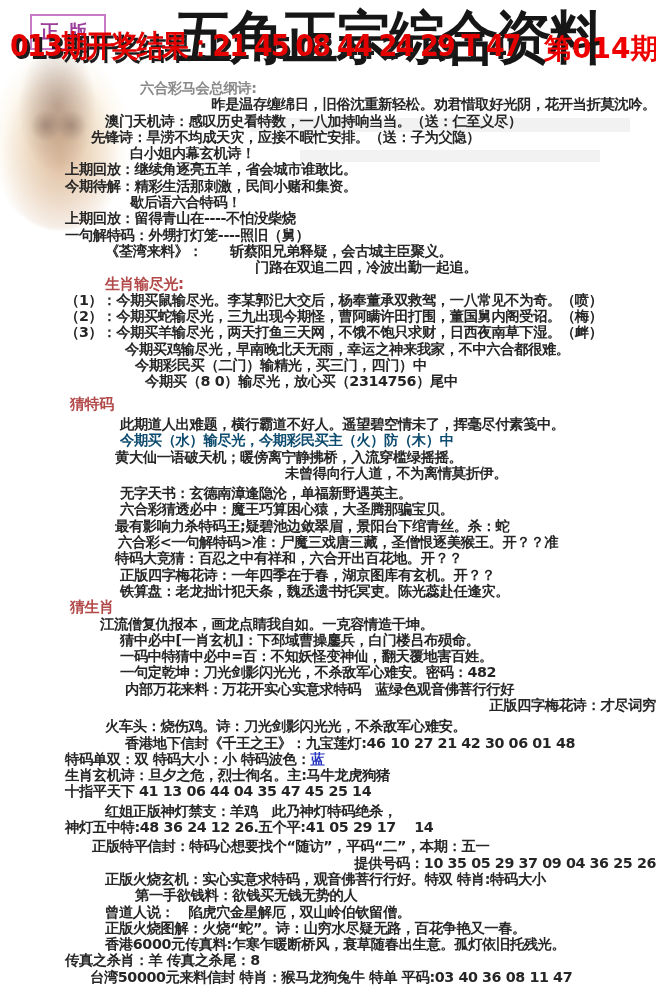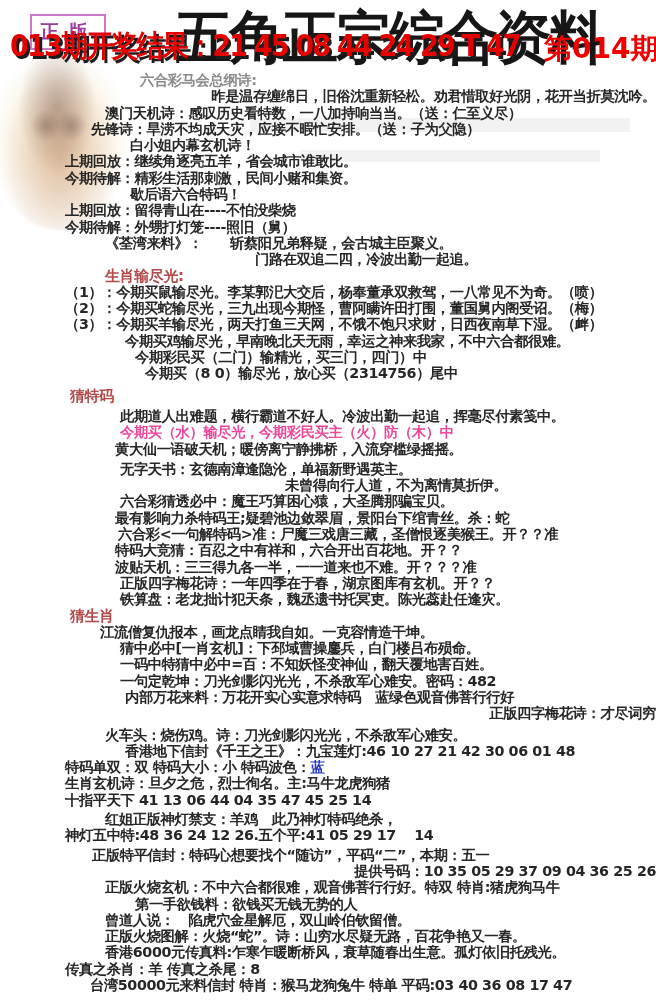--- a/index.html
+++ b/index.html
@@ -47,21 +47,21 @@
   
   #doc-body{
     position:absolute;left:8px;top:72px;width:648px;z-index:2;
   }
   .line{
     height:16.3px;line-height:16.3px;white-space:nowrap;
     font-size:14.3px;font-weight:bold;color:#262626;
     letter-spacing:-0.4px;
   }
   .line.gray{color:#8a8a8a;}
-  .line.gray2{color:#ec4899;}
+  .line.gray2{color:#0c4a6e;}
   .line.red{color:#b34a4a;font-size:15px;}
   .accent-blue{color:#2535c0;}
 </style>
 </head>
 <body>
 
 <div class="noise1"></div>
 <div class="noise2"></div>
 
 <div class="portrait"></div>
@@ -70,68 +70,67 @@
   <span>正版</span>
 </div>
 
 <div class="doc-title">五角正宗综合资料</div>
 
 <div class="issue-no">第014期</div>
 
 <div class="result-banner">013期开奖结果：21 45 08 44 24 29 T 47</div>
 
 <div id="doc-body">
-    <div class="line gray" style="margin-left: 132px;"><span>六合彩马会总纲诗:</span></div>
+    <div class="line gray" style="margin-left: 132px; margin-top: 8px;"><span>六合彩马会总纲诗:</span></div>
     <div class="line" style="margin-left: 57px; text-align: right;"><span>昨是温存缠绵日，旧俗沈重新轻松。劝君惜取好光阴，花开当折莫沈吟。</span></div>
     <div class="line" style="margin-left: 97px;"><span>澳门天机诗：感叹历史看特数，一八加持响当当。（送：仁至义尽）</span></div>
     <div class="line" style="margin-left: 83px;"><span>先锋诗：旱涝不均成天灾，应接不暇忙安排。（送：子为父隐）</span></div>
     <div class="line" style="margin-left: 122px;"><span>白小姐内幕玄机诗！</span></div>
     <div class="line" style="margin-left: 57px;"><span>上期回放：继续角逐亮五羊，省会城市谁敢比。</span></div>
     <div class="line" style="margin-left: 57px;"><span>今期待解：精彩生活那刺激，民间小赌和集资。</span></div>
     <div class="line" style="margin-left: 122px;"><span>歇后语六合特码！</span></div>
     <div class="line" style="margin-left: 57px;"><span>上期回放：留得青山在----不怕没柴烧</span></div>
-    <div class="line" style="margin-left: 57px;"><span>今期待解：外甥打灯笼----照旧（舅）</span></div>
+    <div class="line" style="margin-left: 57px;"><span>一句解特码：外甥打灯笼----照旧（舅）</span></div>
     <div class="line" style="margin-left: 97px;"><span>《荃湾来料》：　　斩蔡阳兄弟释疑，会古城主臣聚义。</span></div>
     <div class="line" style="margin-left: 247px;"><span>门路在双追二四，冷波出勤一起追。</span></div>
     <div class="line red" style="margin-left: 97px;"><span>生肖输尽光:</span></div>
     <div class="line" style="margin-left: 57px;"><span>（1）：今期买鼠输尽光。李某郭汜大交后，杨奉董承双救驾，一八常见不为奇。（喷）</span></div>
     <div class="line" style="margin-left: 57px;"><span>（2）：今期买蛇输尽光，三九出现今期怪，曹阿瞒许田打围，董国舅内阁受诏。（梅）</span></div>
     <div class="line" style="margin-left: 57px;"><span>（3）：今期买羊输尽光，两天打鱼三天网，不饿不饱只求财，日西夜南草下湿。（衅）</span></div>
     <div class="line" style="margin-left: 117px;"><span>今期买鸡输尽光，早南晚北天无雨，幸运之神来我家，不中六合都很难。</span></div>
     <div class="line" style="margin-left: 127px;"><span>今期彩民买（二门）输精光，买三门，四门）中</span></div>
     <div class="line" style="margin-left: 137px;"><span>今期买（8 0）输尽光，放心买（2314756）尾中</span></div>
     <div class="line red" style="margin-left: 62px; margin-top: 6px;"><span>猜特码</span></div>
-    <div class="line" style="margin-left: 112px; margin-top: 4px;"><span>此期道人出难题，横行霸道不好人。冷波出勤一起追，挥毫尽付素笺中。</span></div>
+    <div class="line" style="margin-left: 112px; margin-top: 4px;"><span>此期道人出难题，横行霸道不好人。遥望碧空情未了，挥毫尽付素笺中。</span></div>
     <div class="line gray2" style="margin-left: 112px;"><span>今期买（水）输尽光，今期彩民买主（火）防（木）中</span></div>
     <div class="line" style="margin-left: 107px;"><span>黄大仙一语破天机；暖傍离宁静拂桥，入流穿槛绿摇摇。</span></div>
+    <div class="line" style="margin-left: 277px;"><span>未曾得向行人道，不为离情莫折伊。</span></div>
     <div class="line" style="margin-left: 112px; margin-top: 4px;"><span>无字天书：玄德南漳逢隐沦，单福新野遇英主。</span></div>
-    <div class="line" style="margin-left: 277px;"><span>未曾得向行人道，不为离情莫折伊。</span></div>
     <div class="line" style="margin-left: 112px;"><span>六合彩猜透必中：魔王巧算困心猿，大圣腾那骗宝贝。</span></div>
     <div class="line" style="margin-left: 107px;"><span>最有影响力杀特码王;疑碧池边敛翠眉，景阳台下绾青丝。杀：蛇</span></div>
     <div class="line" style="margin-left: 110px;"><span>六合彩&lt;一句解特码&gt;准：尸魔三戏唐三藏，圣僧恨逐美猴王。开？？准</span></div>
     <div class="line" style="margin-left: 107px;"><span>特码大竞猜：百忍之中有祥和，六合开出百花地。开？？</span></div>
-    <div class="line" style="margin-left: 107px;"><span>波贴天机：三三得九各一半，一一道来也不难。开？？？准</span></div>
     <div class="line" style="margin-left: 112px;"><span>正版四字梅花诗：一年四季在于春，湖京图库有玄机。开？？</span></div>
     <div class="line" style="margin-left: 112px;"><span>铁算盘：老龙拙计犯天条，魏丞遗书托冥吏。陈光蕊赴任逢灾。</span></div>
     <div class="line red" style="margin-left: 62px;"><span>猜生肖</span></div>
     <div class="line" style="margin-left: 92px;"><span>江流僧复仇报本，画龙点睛我自如。一克容情造干坤。</span></div>
     <div class="line" style="margin-left: 112px;"><span>猜中必中[一肖玄机]：下邳域曹操鏖兵，白门楼吕布殒命。</span></div>
     <div class="line" style="margin-left: 112px;"><span>一码中特猜中必中=百：不知妖怪变神仙，翻天覆地害百姓。</span></div>
     <div class="line" style="margin-left: 112px;"><span>一句定乾坤：刀光剑影闪光光，不杀敌军心难安。密码：482</span></div>
     <div class="line" style="margin-left: 117px;"><span>内部万花来料：万花开实心实意求特码　蓝绿色观音佛菩行行好</span></div>
     <div class="line" style="margin-left: 97px; text-align: right;"><span>正版四字梅花诗：才尽词穷</span></div>
     <div class="line" style="margin-left: 97px; margin-top: 5px;"><span>火车头：烧伤鸡。诗：刀光剑影闪光光，不杀敌军心难安。</span></div>
     <div class="line" style="margin-left: 117px;"><span>香港地下信封《千王之王》：九宝莲灯:46 10 27 21 42 30 06 01 48</span></div>
     <div class="line" style="margin-left: 57px;"><span>特码单双：双 特码大小：小 特码波色：</span><span class="accent-blue">蓝</span></div>
     <div class="line" style="margin-left: 57px;"><span>生肖玄机诗：旦夕之危，烈士徇名。主:马牛龙虎狗猪</span></div>
     <div class="line" style="margin-left: 57px;"><span>十指平天下 41 13 06 44 04 35 47 45 25 14</span></div>
     <div class="line" style="margin-left: 97px; margin-top: 3px;"><span>红姐正版神灯禁支：羊鸡　此乃神灯特码绝杀，</span></div>
     <div class="line" style="margin-left: 57px;"><span>神灯五中特:48 36 24 12 26.五个平:41 05 29 17　 14</span></div>
     <div class="line" style="margin-left: 84px; margin-top: 3px;"><span>正版特平信封：特码心想要找个“随访”，平码“二”，本期：五一</span></div>
     <div class="line" style="margin-left: 57px; text-align: right;"><span>提供号码：10 35 05 29 37 09 04 36 25 26</span></div>
-    <div class="line" style="margin-left: 97px;"><span>正版火烧玄机：不中六合都很难，观音佛菩行行好。特双 特肖:猪虎狗马牛</span></div>
+    <div class="line" style="margin-left: 97px;"><span>正版火烧玄机：实心实意求特码，观音佛菩行行好。特双 特肖:特码大小</span></div>
     <div class="line" style="margin-left: 127px;"><span>第一手欲钱料：欲钱买无钱无势的人</span></div>
     <div class="line" style="margin-left: 97px;"><span>曾道人说：　陷虎穴金星解厄，双山岭伯钦留僧。</span></div>
     <div class="line" style="margin-left: 97px;"><span>正版火烧图解：火烧“蛇”。诗：山穷水尽疑无路，百花争艳又一春。</span></div>
     <div class="line" style="margin-left: 97px;"><span>香港6000元传真料:乍寒乍暖断桥风，衰草随春出生意。孤灯依旧托残光。</span></div>
     <div class="line" style="margin-left: 57px;"><span>传真之杀肖：羊 传真之杀尾：8</span></div>
-    <div class="line" style="margin-left: 82px;"><span>台湾50000元来料信封 特肖：猴马龙狗兔牛 特单 平码:03 40 36 08 17 47</span></div>
+    <div class="line" style="margin-left: 82px;"><span>台湾50000元来料信封 特肖：猴马龙狗兔牛 特单 平码:03 40 36 08 11 47</span></div>
   </div>
 
 </body></html>

